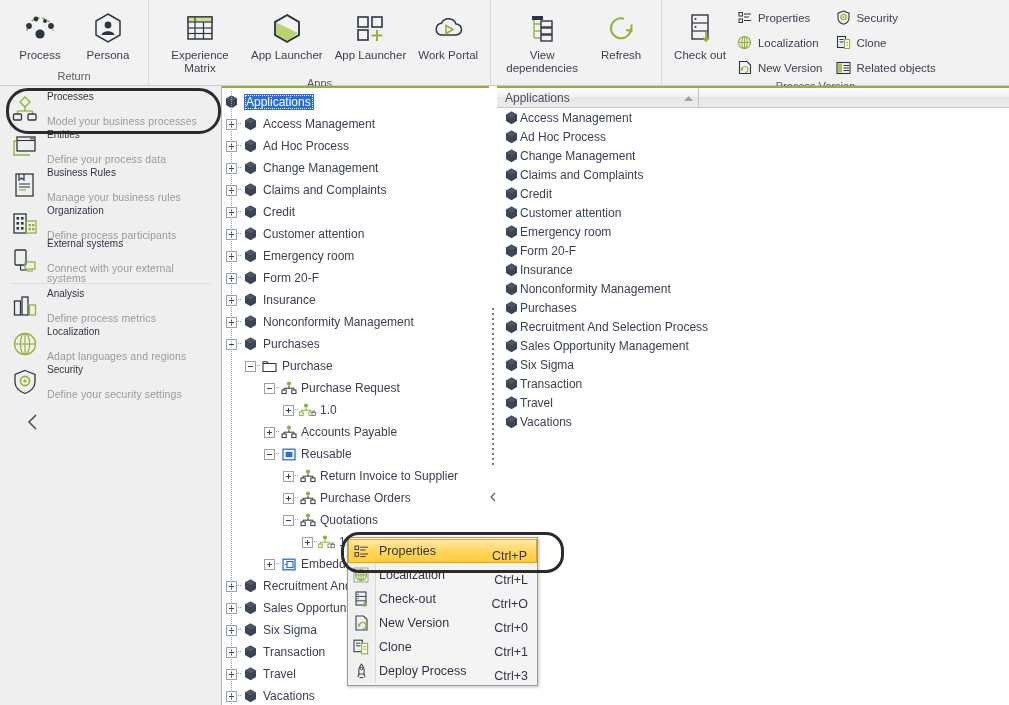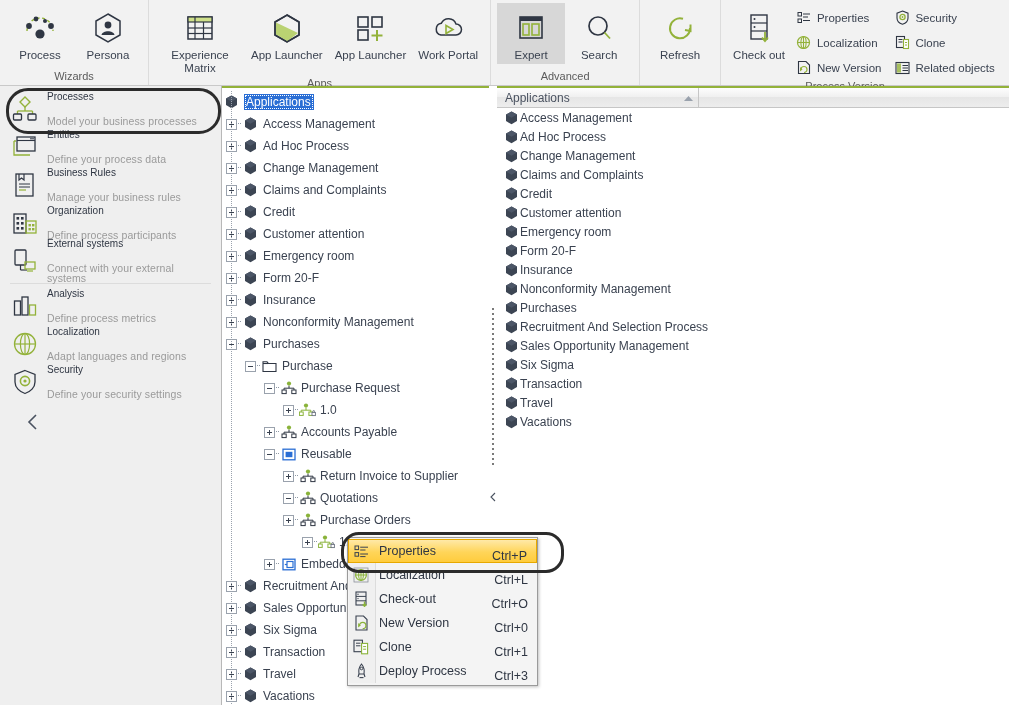--- a/index.html
+++ b/index.html
@@ -299,21 +299,21 @@
           <span class="ico">
             <svg width="32" height="32" viewBox="0 0 32 32">
               <path d="M16 2 L28 9 L28 23 L16 30 L4 23 L4 9 Z" fill="none" stroke="#2f3643" stroke-width="1.5"></path>
               <circle cx="16" cy="13" r="3.4" fill="#2f3643"></circle>
               <path d="M9.5 23 C10.5 18 21.5 18 22.5 23 Z" fill="#2f3643"></path>
             </svg>
           </span>
           <span class="lbl">Persona</span>
         </div>
       </div>
-      <div class="rgroup-label">Wizards</div>
+      <div class="rgroup-label">Return</div>
     </div>
 
     <div class="rgroup">
       <div class="rgroup-items">
         <div class="rbtn">
           <span class="ico">
             <svg width="32" height="32" viewBox="0 0 32 32">
               <rect x="4" y="5" width="24" height="22" fill="none" stroke="#2f3643" stroke-width="1.5"></rect>
               <rect x="4" y="5" width="24" height="5" fill="#cfe08a" stroke="#2f3643" stroke-width="1.2"></rect>
               <line x1="11" y1="5" x2="11" y2="27" stroke="#2f3643" stroke-width="1.2"></line>
@@ -353,48 +353,38 @@
               <path d="M10 22 A6 6 0 0 1 10.4 10.2 A8 8 0 0 1 25 11 A5.5 5.5 0 0 1 25 22 Z" fill="none" stroke="#2f3643" stroke-width="1.5"></path>
               <path d="M15 12.5 L22 16.5 L15 20.5 Z" fill="none" stroke="#93b23a" stroke-width="1.6"></path>
             </svg>
           </span>
           <span class="lbl">Work Portal</span>
         </div>
       </div>
       <div class="rgroup-label">Apps</div>
     </div>
 
+
     <div class="rgroup">
       <div class="rgroup-items">
-        <div class="rbtn sel">
-          <span class="ico">
-            <svg width="32" height="30" viewBox="0 0 32 30">
-              <rect x="5" y="4" width="22" height="21" fill="none" stroke="#2f3643" stroke-width="1.6"></rect>
-              <rect x="5" y="4" width="22" height="4" fill="#2f3643"></rect>
-              <rect x="8" y="11" width="6" height="11" fill="none" stroke="#93b23a" stroke-width="1.6"></rect>
-              <rect x="17" y="11" width="7" height="11" fill="none" stroke="#93b23a" stroke-width="1.6"></rect>
-            </svg>
-          </span>
-          <span class="lbl">Expert</span>
-        </div>
         <div class="rbtn">
           <span class="ico">
-            <svg width="32" height="30" viewBox="0 0 32 30">
-              <circle cx="15" cy="13" r="9" fill="none" stroke="#2f3643" stroke-width="1.7"></circle>
-              <line x1="21.5" y1="19.5" x2="27" y2="25.5" stroke="#93b23a" stroke-width="1.8"></line>
-            </svg>
-          </span>
-          <span class="lbl">Search</span>
-        </div>
-      </div>
-      <div class="rgroup-label">Advanced</div>
-    </div>
-
-    <div class="rgroup">
-      <div class="rgroup-items">
+            <svg width="36" height="32" viewBox="0 0 36 32">
+              <rect x="8" y="4" width="11" height="4" fill="#2f3643"></rect>
+              <line x1="10" y1="8" x2="10" y2="26" stroke="#93b23a" stroke-width="1.4"></line>
+              <line x1="10" y1="12" x2="17" y2="12" stroke="#93b23a" stroke-width="1.4"></line>
+              <line x1="10" y1="19" x2="17" y2="19" stroke="#93b23a" stroke-width="1.4"></line>
+              <line x1="10" y1="26" x2="17" y2="26" stroke="#93b23a" stroke-width="1.4"></line>
+              <rect x="17" y="9" width="11" height="6" fill="none" stroke="#2f3643" stroke-width="1.4"></rect>
+              <rect x="17" y="16" width="11" height="6" fill="none" stroke="#2f3643" stroke-width="1.4"></rect>
+              <rect x="17" y="23" width="11" height="6" fill="none" stroke="#2f3643" stroke-width="1.4"></rect>
+            </svg>
+          </span>
+          <span class="lbl">View dependencies</span>
+        </div>
         <div class="rbtn">
           <span class="ico">
             <svg width="32" height="32" viewBox="0 0 32 32">
               <path d="M26 16 A10 10 0 1 1 19 6.8" fill="none" stroke="#93b23a" stroke-width="2"></path>
               <path d="M26.5 12.5 L26.5 19 L21 18" fill="none" stroke="#93b23a" stroke-width="2"></path>
             </svg>
           </span>
           <span class="lbl">Refresh</span>
         </div>
       </div>
@@ -899,50 +889,50 @@
               <rect x="10.8" y="9" width="4.2" height="3.6" fill="none" stroke="#2f3643" stroke-width="1"></rect>
             </svg>
           </span>
           <span class="tlabel">Return Invoice to Supplier</span>
         </div>
         <div class="trow">
           <span class="tw"></span>
           <span class="tw"></span>
           <span class="tw"></span>
           <span class="tw">
-            <span class="texp"></span>
+            <span class="texp plus"></span>
             <span class="tdash"></span>
           </span>
           <span class="ticon" style="display: flex; align-items: center; justify-content: center;">
             <svg width="16" height="14" viewBox="0 0 16 14">
               <circle cx="8" cy="2.6" r="2.1" fill="#8ab33a"></circle>
               <path d="M8 4.8 L8 7.2 M3 7.2 L13 7.2 M3 7.2 L3 9 M13 7.2 L13 9" stroke="#2f3643" stroke-width="1"></path>
               <rect x="1" y="9" width="4.2" height="3.6" fill="none" stroke="#2f3643" stroke-width="1"></rect>
               <rect x="10.8" y="9" width="4.2" height="3.6" fill="none" stroke="#2f3643" stroke-width="1"></rect>
             </svg>
           </span>
-          <span class="tlabel">Quotations</span>
-        </div>
-        <div class="trow">
-          <span class="tw"></span>
-          <span class="tw"></span>
-          <span class="tw"></span>
-          <span class="tw">
-            <span class="texp plus"></span>
+          <span class="tlabel">Purchase Orders</span>
+        </div>
+        <div class="trow">
+          <span class="tw"></span>
+          <span class="tw"></span>
+          <span class="tw"></span>
+          <span class="tw">
+            <span class="texp"></span>
             <span class="tdash"></span>
           </span>
           <span class="ticon" style="display: flex; align-items: center; justify-content: center;">
             <svg width="16" height="14" viewBox="0 0 16 14">
               <circle cx="8" cy="2.6" r="2.1" fill="#8ab33a"></circle>
               <path d="M8 4.8 L8 7.2 M3 7.2 L13 7.2 M3 7.2 L3 9 M13 7.2 L13 9" stroke="#2f3643" stroke-width="1"></path>
               <rect x="1" y="9" width="4.2" height="3.6" fill="none" stroke="#2f3643" stroke-width="1"></rect>
               <rect x="10.8" y="9" width="4.2" height="3.6" fill="none" stroke="#2f3643" stroke-width="1"></rect>
             </svg>
           </span>
-          <span class="tlabel">Purchase Orders</span>
+          <span class="tlabel">Quotations</span>
         </div>
         <div class="trow">
           <span class="tw"></span>
           <span class="tw"></span>
           <span class="tw"></span>
           <span class="tw"></span>
           <span class="tw">
             <span class="texp plus"></span>
             <span class="tdash"></span>
           </span>

